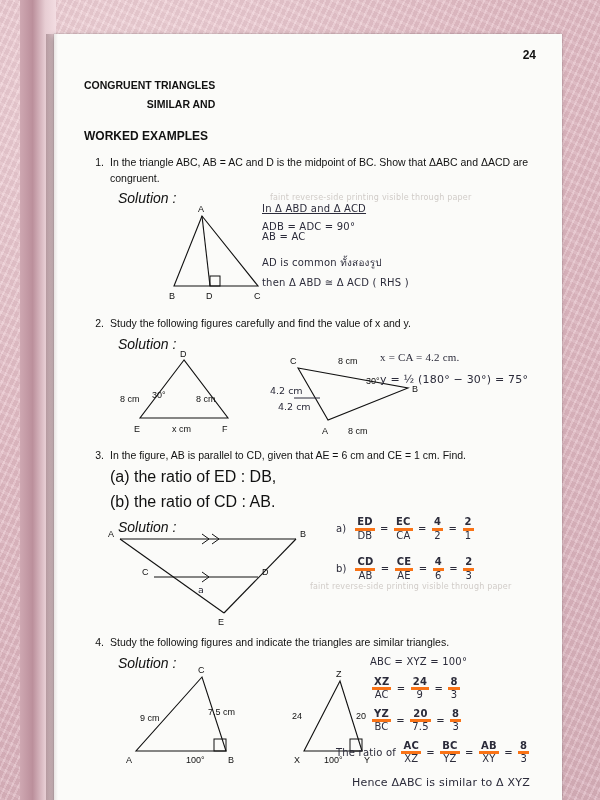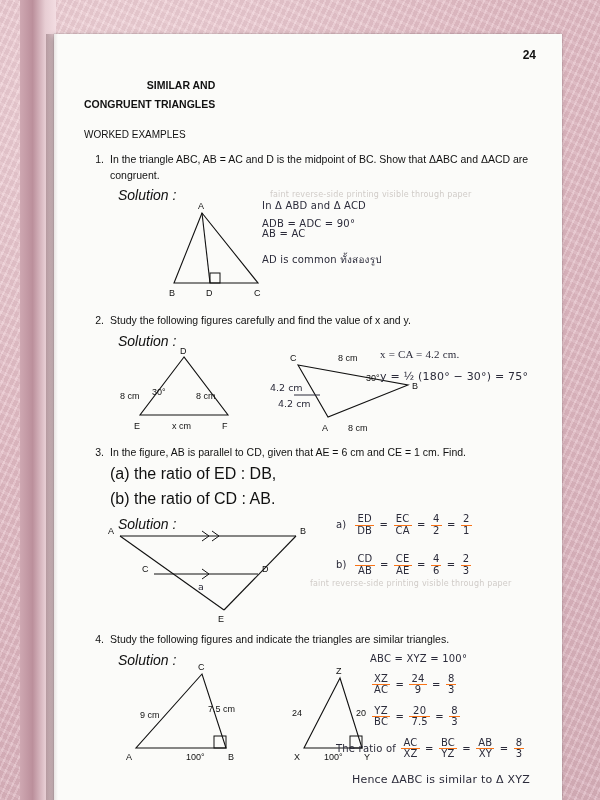--- a/index.html
+++ b/index.html
@@ -34,62 +34,62 @@
     position:absolute;left:20px;top:0;width:36px;height:800px;
     background:linear-gradient(to right,#cfa8b2 0%, #bb8f9b 35%, #e7cdd3 70%, #f3dde2 100%);
   }
   .inner{position:absolute;inset:0;padding:18px 26px 0 30px;box-sizing:border-box;}
 
   .pgnum{position:absolute;right:26px;top:14px;font-size:12px;font-weight:bold;color:#111;}
   .hdr{display:flex;justify-content:space-between;align-items:flex-start;margin-top:24px;}
   .hdr-l{font-size:11.5px;font-weight:bold;color:#111;}
   .hdr-r{font-size:10.5px;font-weight:bold;text-align:right;line-height:1.85;color:#111;}
 
-  .worked{font-size:10px;margin-top:14px;color:#111;}
+  .worked{font-size:12px;margin-top:14px;color:#111;font-weight:bold;}
   .qitem{margin-top:12px;position:relative;}
   .qrow{display:flex;font-size:10.5px;color:#111;line-height:1.5;}
   .qnum{width:20px;flex:0 0 20px;text-align:right;padding-right:6px;}
   .qtext{flex:1;}
   .sol{font-size:14px;font-style:italic;margin:4px 0 0 34px;color:#111;}
   .sub{margin-left:26px;font-size:16px;line-height:1.6;color:#111;}
 
   
   .hw{
     font-family:"DejaVu Sans", sans-serif;
     color:#2b2b3a;
     font-size:10px;
     letter-spacing:.2px;
     line-height:1.45;
     position:absolute;
   }
   .hw.big{font-size:11px;}
   .frac{display:inline-block;text-align:center;vertical-align:middle;line-height:1.05;margin:0 2px;}
-  .frac .n{display:block;border-bottom:1px solid #f97316;padding:0 2px;}
+  .frac .n{display:block;border-bottom:3px solid #f97316;padding:0 2px;font-weight:bold;}
   .frac .d{display:block;padding:0 2px;}
   .ghost{color:#b9b2ad;opacity:.65;}
   .figure{position:relative;}
   svg{display:block;overflow:visible;}
   .lbl{font-size:9px;fill:#111;font-family:"Liberation Sans",sans-serif;}
   .hlbl{font-size:9.5px;fill:#2b2b3a;font-family:"DejaVu Sans",sans-serif;}
 </style>
 </head>
 <body>
 
 <div class="cloth"></div>
 <div class="spine"></div>
 
 <div class="page">
   <div class="inner">
 
     <div class="pgnum">24</div>
 
     <div class="hdr">
       <div class="hdr-r">
+        <div>CONGRUENT TRIANGLES</div>
         <div>SIMILAR AND</div>
-        <div>CONGRUENT TRIANGLES</div>
       </div>
     </div>
 
     <div class="worked">WORKED EXAMPLES</div>
 
     <div class="qitem">
       <div class="qrow">
         <div class="qnum">1.</div>
         <div class="qtext">In the triangle ABC, AB = AC and D is the midpoint of BC. Show that ΔABC and ΔACD are congruent.</div>
       </div>
@@ -99,24 +99,25 @@
         <svg width="200" height="105" style="position:absolute;left:78px;top:-2px;">
           <polygon points="40,12 12,82 96,82" fill="none" stroke="#111" stroke-width="1.1"></polygon>
           <line x1="40" y1="12" x2="48" y2="82" stroke="#111" stroke-width="1.1"></line>
           <rect x="48" y="72" width="10" height="10" fill="none" stroke="#111" stroke-width="1"></rect>
           <text class="lbl" x="36" y="8">A</text>
           <text class="lbl" x="7" y="95">B</text>
           <text class="lbl" x="44" y="95">D</text>
           <text class="lbl" x="92" y="95">C</text>
         </svg>
 
-        <div class="hw" style="left:178px;top:-4px;width:250px;">In Δ ABD and Δ ACD</div>
+        <div class="hw" style="left:178px;top:-4px;width:250px;text-decoration:underline;">In Δ ABD and Δ ACD</div>
         <div class="hw" style="left:178px;top:14px;">ADB = ADC = 90°</div>
         <div class="hw" style="left:178px;top:24px;">AB = AC</div>
         <div class="hw" style="left:178px;top:50px;">AD is common ทั้งสองรูป</div>
+        <div class="hw" style="left:178px;top:70px;">then Δ ABD ≅ Δ ACD ( RHS )</div>
 
         <div class="hw ghost" style="left:186px;top:-14px;font-size:8px;">faint reverse-side printing visible through paper</div>
       </div>
     </div>
 
     <div class="qitem" style="margin-top:2px;">
       <div class="qrow">
         <div class="qnum">2.</div>
         <div class="qtext">Study the following figures carefully and find the value of x and y.</div>
       </div>

